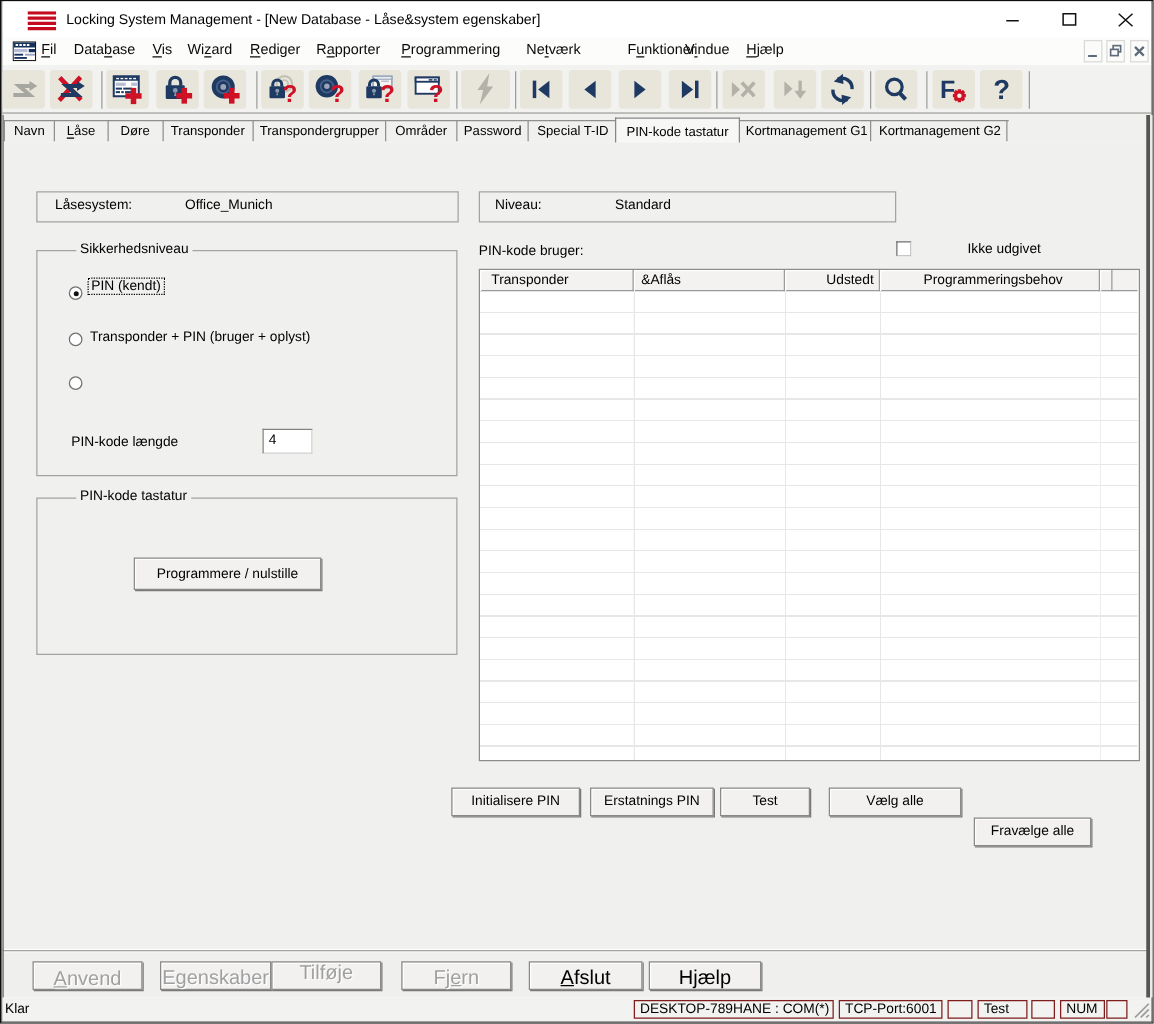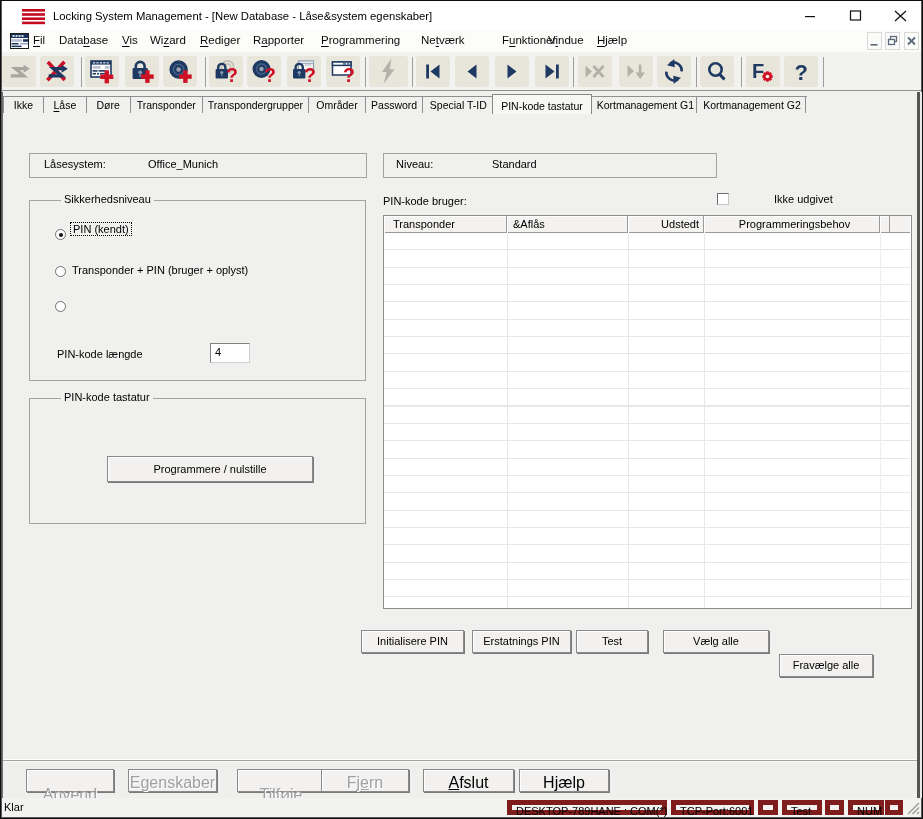--- a/index.html
+++ b/index.html
@@ -34,21 +34,21 @@
 #dialog { position:absolute; left:2px; top:114px; width:919px; height:645px; background:#f0f0ee; font-size:11px; color:#000; }
 .gbox { position:absolute; border:1px solid #a3a3a1; }
 .glabel { position:absolute; background:#f0f0ee; padding:0 3px;margin-left:28px; }
 .fieldbox { position:absolute; border:1px solid #a3a3a1; }
 .btn3d { position:absolute; background:#f2f1ef; border:1px solid #898989; box-shadow:inset 1px 1px 0 #ffffff, 1px 1px 0 #7a7a7a; text-align:center; color:#000; }
 .btn3d.dis { color:#a0a0a0; text-shadow:1px 1px 0 #ffffff; }
 
 #botband { position:absolute; left:2px; top:760px; width:919px; height:38px; background:#efefed; border-top:1px solid #a2a2a2; box-shadow:inset 0 1px 0 #fafaf8; }
 
 #statusbar { position:absolute; left:2px; top:798px; width:919px; height:19px; background:#f2f2f0; font-size:11px; color:#000; }
-.spanel { position:absolute; top:2px; height:15px; border:5px solid #7f1d1d; padding:0 4px; white-space:nowrap; }
+.spanel { position:absolute; top:2px; height:15px; border:1px solid #7f1d1d; padding:0 4px; white-space:nowrap; }
 .tab.sel { top:3px; height:20px; background:#f7f7f5; z-index:3; padding-top:5px; border:1px solid #868686; border-bottom:none; }
 .radio { position:absolute; width:11px; height:11px; border:1px solid #707070; border-radius:50%; background:#fff; }
 .radio.checked::after { content:""; position:absolute; left:2.5px; top:2.5px; width:4px; height:4px; border-radius:50%; background:#111; }
 .th { position:absolute; top:0; height:17px; border-right:1px solid #9a9a9a; padding:2px 0 0 6px; box-shadow:inset 1px 1px 0 #fff; white-space:nowrap; overflow:hidden; }
 #tbody { position:absolute; left:0; top:18px; width:526px; height:374px;
   background-image:
     linear-gradient(to right, #e7e7e7 1px, transparent 1px),
     linear-gradient(to right, #e7e7e7 1px, transparent 1px),
     linear-gradient(to right, #e7e7e7 1px, transparent 1px),
     linear-gradient(to right, #ededed 1px, transparent 1px),
@@ -285,21 +285,21 @@
 <div class="tsep" style="left:571px"></div>
 <div class="tsep" style="left:694px"></div>
 <div class="tsep" style="left:739px"></div>
 <div class="tsep" style="left:821px"></div>
 <div class="edge"></div>
 </div>
 
 <div id="tabstrip">
   <div class="tline" style="left:1px;top:5px;width:804px;height:1px"></div>
   <div class="tline" style="left:1px;top:5px;width:1px;height:17px"></div>
-  <div class="tab" style="left:2px;width:39px">Ikke</div>
+  <div class="tab" style="left:2px;width:39px">Navn</div>
   <div class="tab" style="left:42px;width:41.7px"><u style="text-underline-offset:2px">L</u>åse</div>
   <div class="tab" style="left:84.7px;width:42.9px">Døre</div>
   <div class="tab" style="left:128.6px;width:71.3px">Transponder</div>
   <div class="tab" style="left:200.9px;width:105.1px">Transpondergrupper</div>
   <div class="tab" style="left:307px;width:56px">Områder</div>
   <div class="tab" style="left:364px;width:56.3px">Password</div>
   <div class="tab" style="left:421.3px;width:70.1px">Special T-ID</div>
   <div class="tab" style="left:592.6px;width:101.6px">Kortmanagement G1</div>
   <div class="tab" style="left:696.2px;width:107.6px">Kortmanagement G2</div>
   <div class="tline" style="left:41px;top:5px;width:1px;height:17px"></div>
@@ -327,21 +327,21 @@
   <div class="abs" style="left:68px;top:108px;border:1px dotted #000;padding:0 2px">PIN (kendt)</div>
   <div class="radio" style="left:53px;top:152px"></div>
   <div class="abs" style="left:70px;top:150px">Transponder + PIN (bruger + oplyst)</div>
   <div class="radio" style="left:53px;top:187px"></div>
 
   <div class="abs" style="left:55px;top:234px">PIN-kode længde</div>
   <div class="abs" style="left:208px;top:229px;width:40px;height:20px;background:#fff;border:1px solid #828282;border-right-color:#cfcfcf;border-bottom-color:#cfcfcf;padding:2px 0 0 4px">4</div>
 
   <div class="gbox" style="left:27px;top:284px;width:337px;height:126px"></div>
   <div class="glabel" style="left:31px;top:277px">PIN-kode tastatur</div>
-  <div class="btn3d" style="left:105px;top:342px;width:206px;height:26px;padding-top:6px">Programmere / nulstille</div>
+  <div class="btn3d" style="left:105px;top:332px;width:150px;height:26px;padding-top:6px">Programmere / nulstille</div>
 
   <div class="fieldbox" style="left:381px;top:39px;width:334px;height:25px"></div>
   <div class="abs" style="left:394px;top:44px">Niveau:</div>
   <div class="abs" style="left:490px;top:44px">Standard</div>
 
   <div class="abs" style="left:381px;top:81px">PIN-kode bruger:</div>
   <div class="abs" style="left:715px;top:79px;width:12px;height:12px;background:#fff;border:1px solid #6e6e6e;border-right-color:#c5c5c5;border-bottom-color:#c5c5c5"></div>
   <div class="abs" style="left:772px;top:79px">Ikke udgivet</div>
 
   <div class="abs" style="left:381px;top:101px;width:529px;height:394px;background:#fff;border:1px solid #8c8c8c">
@@ -356,23 +356,23 @@
   </div>
 
   <div class="btn3d" style="left:359px;top:516px;width:103px;height:23px;padding-top:4px">Initialisere PIN</div>
   <div class="btn3d" style="left:470px;top:516px;width:99px;height:23px;padding-top:4px">Erstatnings PIN</div>
   <div class="btn3d" style="left:574px;top:516px;width:72px;height:23px;padding-top:4px">Test</div>
   <div class="btn3d" style="left:661px;top:516px;width:106px;height:23px;padding-top:4px">Vælg alle</div>
   <div class="btn3d" style="left:777px;top:540px;width:94px;height:23px;padding-top:4px">Fravælge alle</div>
 </div>
 
 <div id="botband">
-  <div class="btn3d dis" style="left:24px;top:8px;width:88px;height:23px;padding-top:16px"><u>A</u>nvend</div>
+  <div class="btn3d dis" style="left:24px;top:8px;width:88px;height:23px;padding-top:5px"><u>A</u>nvend</div>
   <div class="btn3d dis" style="left:126px;top:8px;width:89px;height:23px;padding-top:4px">Egenskaber</div>
-  <div class="btn3d dis" style="left:235px;top:8px;width:88px;height:23px;padding-top:16px">Tilføje</div>
+  <div class="btn3d dis" style="left:215px;top:8px;width:88px;height:23px;padding-top:0">Tilføje</div>
   <div class="btn3d dis" style="left:319px;top:8px;width:88px;height:23px;padding-top:4px">F<u>je</u>rn</div>
   <div class="btn3d" style="left:421px;top:8px;width:91px;height:23px;padding-top:4px"><u>A</u>fslut</div>
   <div class="btn3d" style="left:517px;top:8px;width:90px;height:23px;padding-top:4px">Hjælp</div>
 </div>
 
 <div id="statusbar">
   <div class="abs" style="left:2px;top:3px">Klar</div>
   <div class="spanel" style="left:505px;width:160px">DESKTOP-789HANE : COM(*)</div>
   <div class="spanel" style="left:669px;width:83px">TCP-Port:6001</div>
   <div class="spanel" style="left:756px;width:20px"></div>

